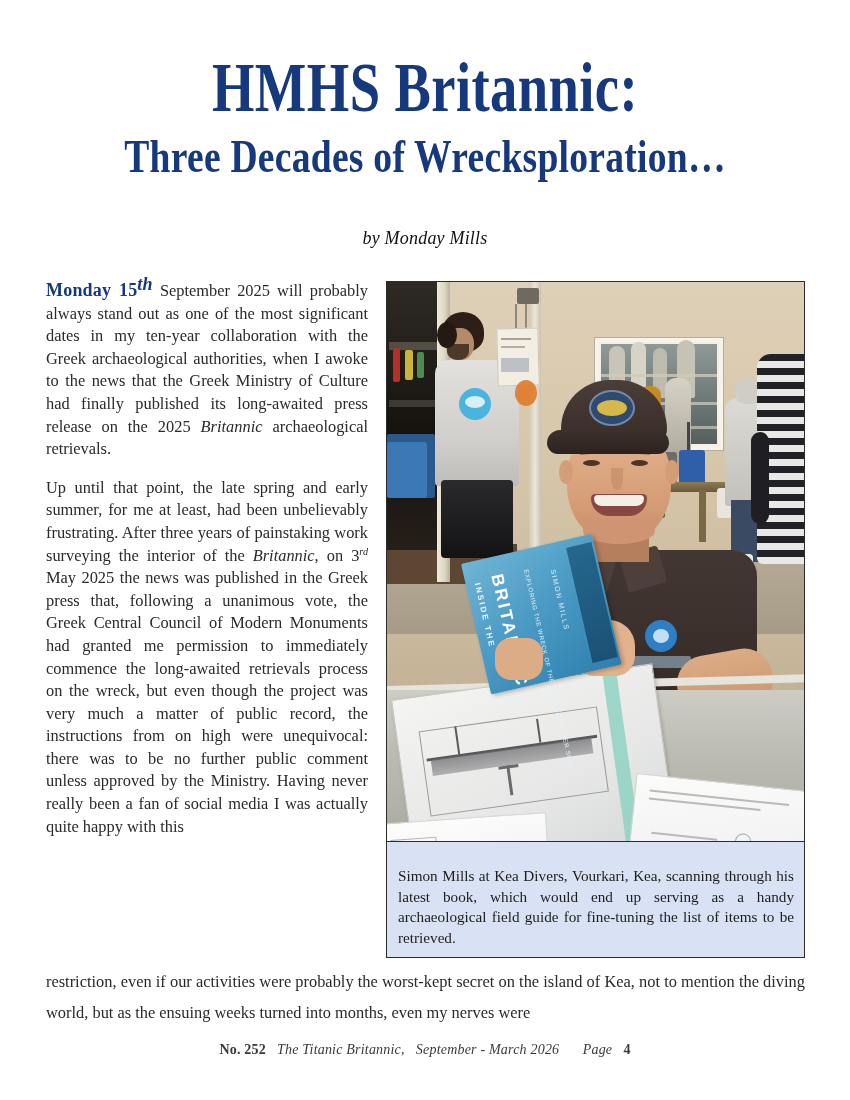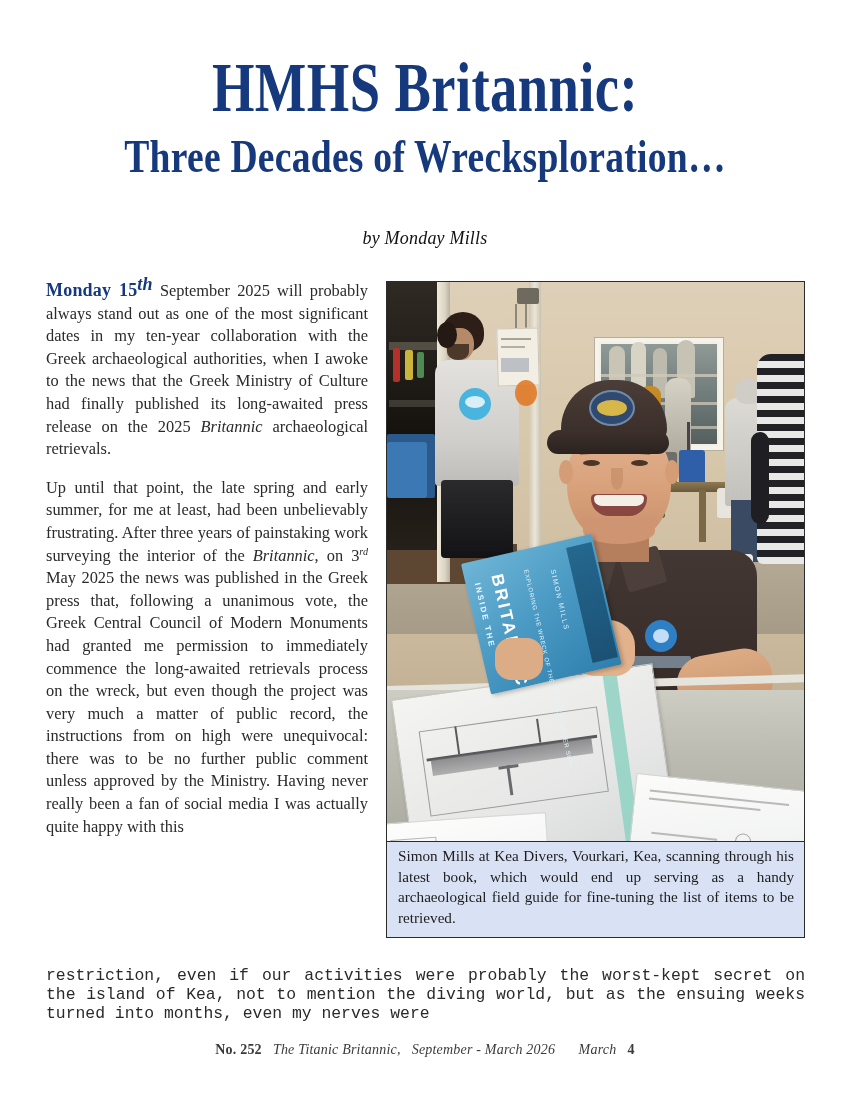--- a/index.html
+++ b/index.html
@@ -120,38 +120,37 @@
     position: absolute;
     inset: 0;
     overflow: hidden;
   }
   .caption {
     width: 419px;
     box-sizing: border-box;
     border: 1px solid #2b2b2b;
     border-top: none;
     background: #d9e1f4;
-    padding: 4px 10px 9px 11px;
+    padding: 24px 10px 9px 11px;
     font-size: 15.2px;
     line-height: 20.6px;
     text-align: justify;
     color: #1d1d1d;
   }
 
   
   .fullwidth {
     position: absolute;
     left: 46px;
     top: 966px;
     width: 759px;
     font-size: 16.4px;
-    line-height: 19px;
+    line-height: 31px;
     text-align: justify;
     color: #2a2a2a;
-    font-family: Liberation Mono, monospace;
   }
   .fullwidth p { margin: 0; }
 
   
   .footer {
     position: absolute;
     left: 0;
     top: 1042px;
     width: 850px;
     text-align: center;
@@ -701,18 +700,18 @@
     <p>restriction, even if our activities were probably the worst-kept secret on the island of Kea, not to mention the diving world, but as the ensuing weeks turned into months, even my nerves were</p>
   </div>
 
   <div class="footer">
     <span class="f-roman">No. 252</span>
     <span>&nbsp;</span>
     <span class="f-ital">The Titanic Britannic,</span>
     <span>&nbsp;</span>
     <span class="f-ital">September - March 2026</span>
     <span class="f-gap"></span>
-    <span class="f-page">March</span>
+    <span class="f-page">Page</span>
     <span>&nbsp;</span>
     <span class="f-num">4</span>
   </div>
 
 </div>
 
 </body></html>

